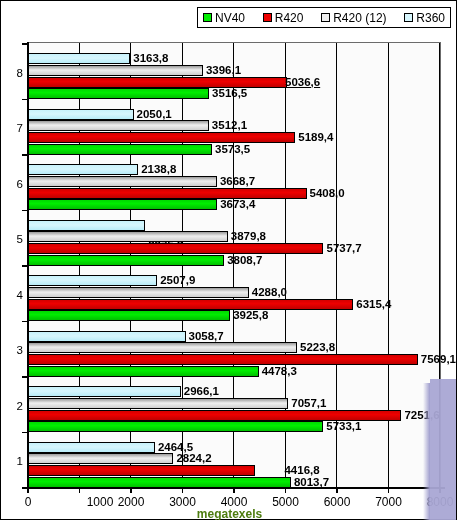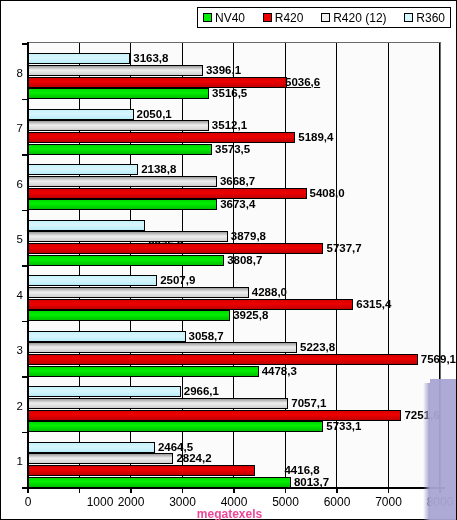--- a/index.html
+++ b/index.html
@@ -180,21 +180,21 @@
     white-space: nowrap;
   }
   .x-axis-title {
     position: absolute;
     top: 506px;
     left: 0;
     width: 457px;
     text-align: center;
     font-size: 12px;
     font-weight: bold;
-    color: #ec4899;
+    color: #4d7c0f;
   }
 
   
   .watermark {
     position: absolute;
     right: 0;
     top: 378px;
     width: 33px;
     height: 142px;
     overflow: hidden;

